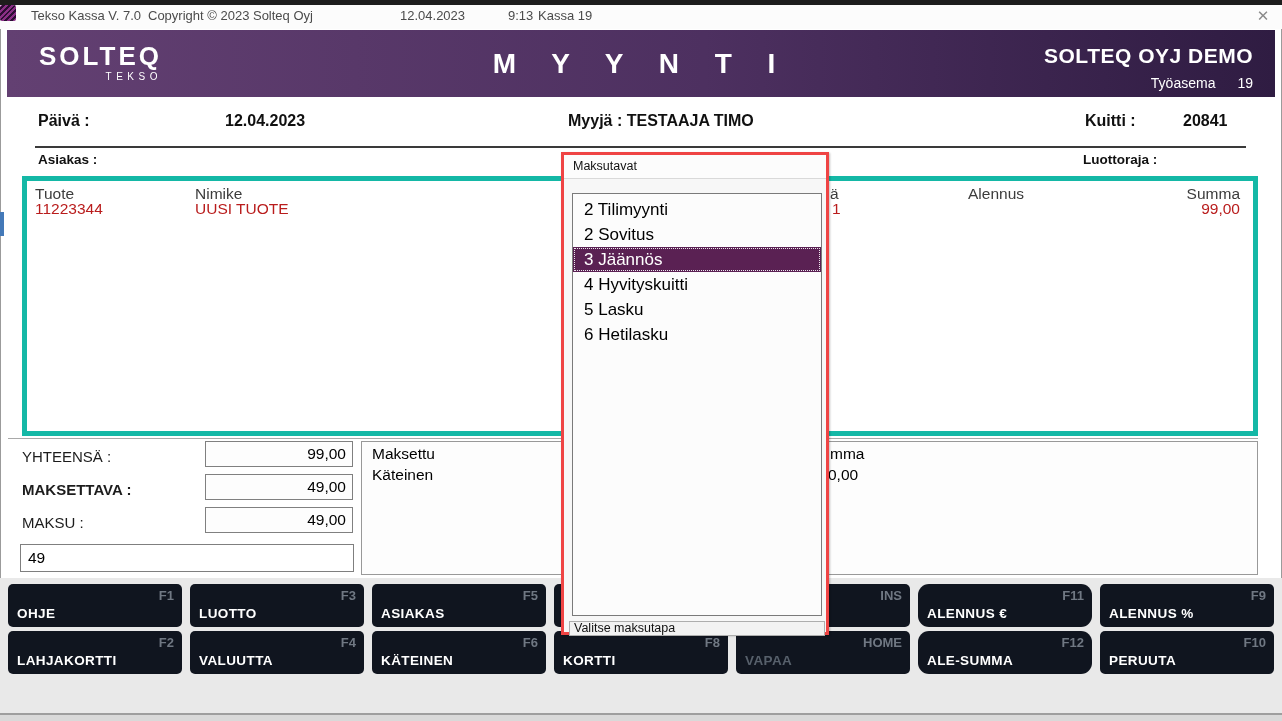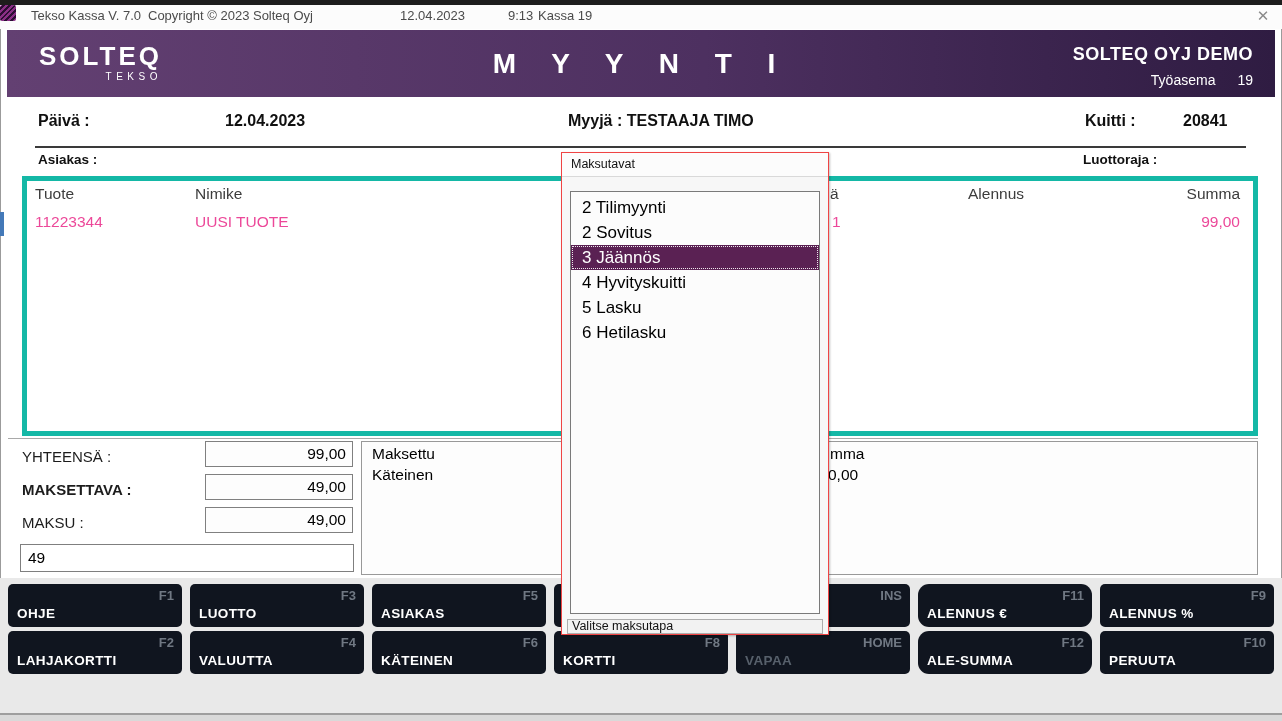--- a/index.html
+++ b/index.html
@@ -18,42 +18,42 @@
 
   
   #pheader{left:7px;top:30px;width:1268px;height:67px;
            background:linear-gradient(90deg,#634072 0%,#4d3060 55%,#2f1c42 100%);color:#fff;}
   #logo{position:absolute;left:32px;top:13px;text-align:right;}
   #logo-main{font-size:26px;font-weight:bold;letter-spacing:3px;line-height:26px;}
   #logo-sub{font-size:10px;letter-spacing:4.5px;line-height:12px;margin-top:2px;}
   #screen-title{position:absolute;left:0;top:18px;width:100%;text-align:center;
                 font-size:28px;font-weight:bold;letter-spacing:14px;}
   #hdr-right{position:absolute;right:22px;top:14px;text-align:right;}
-  #hdr-company{font-size:18px;font-weight:bold;letter-spacing:0.5px;}
+  #hdr-company{font-size:21px;font-weight:bold;letter-spacing:0.5px;}
   #hdr-ws{font-size:14px;margin-top:7px;}
   #hdr-ws .wsval{display:inline-block;margin-left:22px;}
 
   
   .inforow{font-weight:bold;font-size:16px;color:#101010;white-space:nowrap;}
   #lbl-paiva{left:38px;top:112px;}
   #val-paiva{left:225px;top:112px;}
   #val-myyja{left:568px;top:112px;}
   #lbl-kuitti{left:1085px;top:112px;}
   #val-kuitti{left:1183px;top:112px;}
   #sep-asiakas{left:35px;top:146px;width:1211px;height:2px;background:#3a3a3a;}
   .small-lbl{font-weight:bold;font-size:13.5px;color:#101010;}
   #lbl-asiakas{left:38px;top:152px;}
   #lbl-luottoraja{left:1083px;top:152px;}
 
   
   #sales-table{left:22px;top:176px;width:1236px;height:260px;background:#fff;border:5px solid #14b8a6;
                box-sizing:border-box;}
   #sales-table span{position:absolute;white-space:nowrap;font-size:15.5px;}
   .th{color:#3c3c3c;top:4px;}
-  .td{color:#ec4899;top:32px;}
+  .td{color:#b91c1c;top:19px;}
   .r{text-align:right;}
 
   
   #sep-lower{left:8px;top:438px;width:1250px;height:1px;background:#a9a9a9;}
   .tot-lbl{font-size:15px;color:#1c1c1c;white-space:nowrap;}
   .tot-box{background:#fdfdfd;border:1px solid #808080;box-sizing:border-box;width:148px;height:26px;
            font-size:15.5px;color:#000;text-align:right;line-height:24px;padding-right:6px;}
   #lbl-yht{left:22px;top:448px;} #box-yht{left:205px;top:441px;}
   #lbl-mak{left:22px;top:481px;font-weight:bold;} #box-mak{left:205px;top:474px;}
   #lbl-mks{left:22px;top:514px;} #box-mks{left:205px;top:507px;}
@@ -77,21 +77,21 @@
   .fkey{position:absolute;width:174px;height:43px;background:#10151f;border-radius:5px;cursor:default;}
   .fkey .klabel{position:absolute;right:8px;top:4px;font-size:13px;font-weight:bold;color:#707883;}
   .fkey .nlabel{position:absolute;left:9px;bottom:6px;font-size:13.5px;font-weight:bold;color:#ffffff;
                 letter-spacing:0.4px;white-space:nowrap;}
   .fkey.disabled .nlabel{color:#57606b;}
   .r1{top:584px;} .r2{top:631px;}
   .c1{left:8px;} .c2{left:190px;} .c3{left:372px;} .c4{left:554px;}
   .c5{left:736px;} .c6{left:918px;border-radius:11px;} .c7{left:1100px;}
 
   
-  #dialog{left:561px;top:152px;width:268px;height:483px;background:#f7f7f7;border:1px solid #ef4444;
+  #dialog{left:561px;top:152px;width:268px;height:483px;background:#f7f7f7;border:3px solid #ef4444;
           box-sizing:border-box;z-index:10;box-shadow:1px 1px 2px rgba(0,0,0,0.25);}
   #dlg-title{position:absolute;left:0;top:0;width:100%;height:24px;background:#fcfcfc;
              border-bottom:1px solid #d9d9d9;box-sizing:border-box;}
   #dlg-title span{position:absolute;left:9px;top:4px;font-size:12.5px;color:#111;}
   #listbox{position:absolute;left:8px;top:38px;width:250px;height:423px;background:#fcfcfc;
            border:1px solid #7a7a7a;box-sizing:border-box;padding-top:3px;overflow:hidden;}
   .lbitem{height:25px;line-height:25px;padding-left:11px;font-size:17px;color:#000;white-space:nowrap;}
   .lbitem.sel{background:#5a2153;color:#fff;outline:1px dotted #efe7ee;outline-offset:-2px;}
   #dlg-status{position:absolute;left:5px;top:466px;width:256px;height:15px;background:#f2f2f2;
               border:1px solid #adadad;box-sizing:border-box;font-size:12.5px;color:#111;

